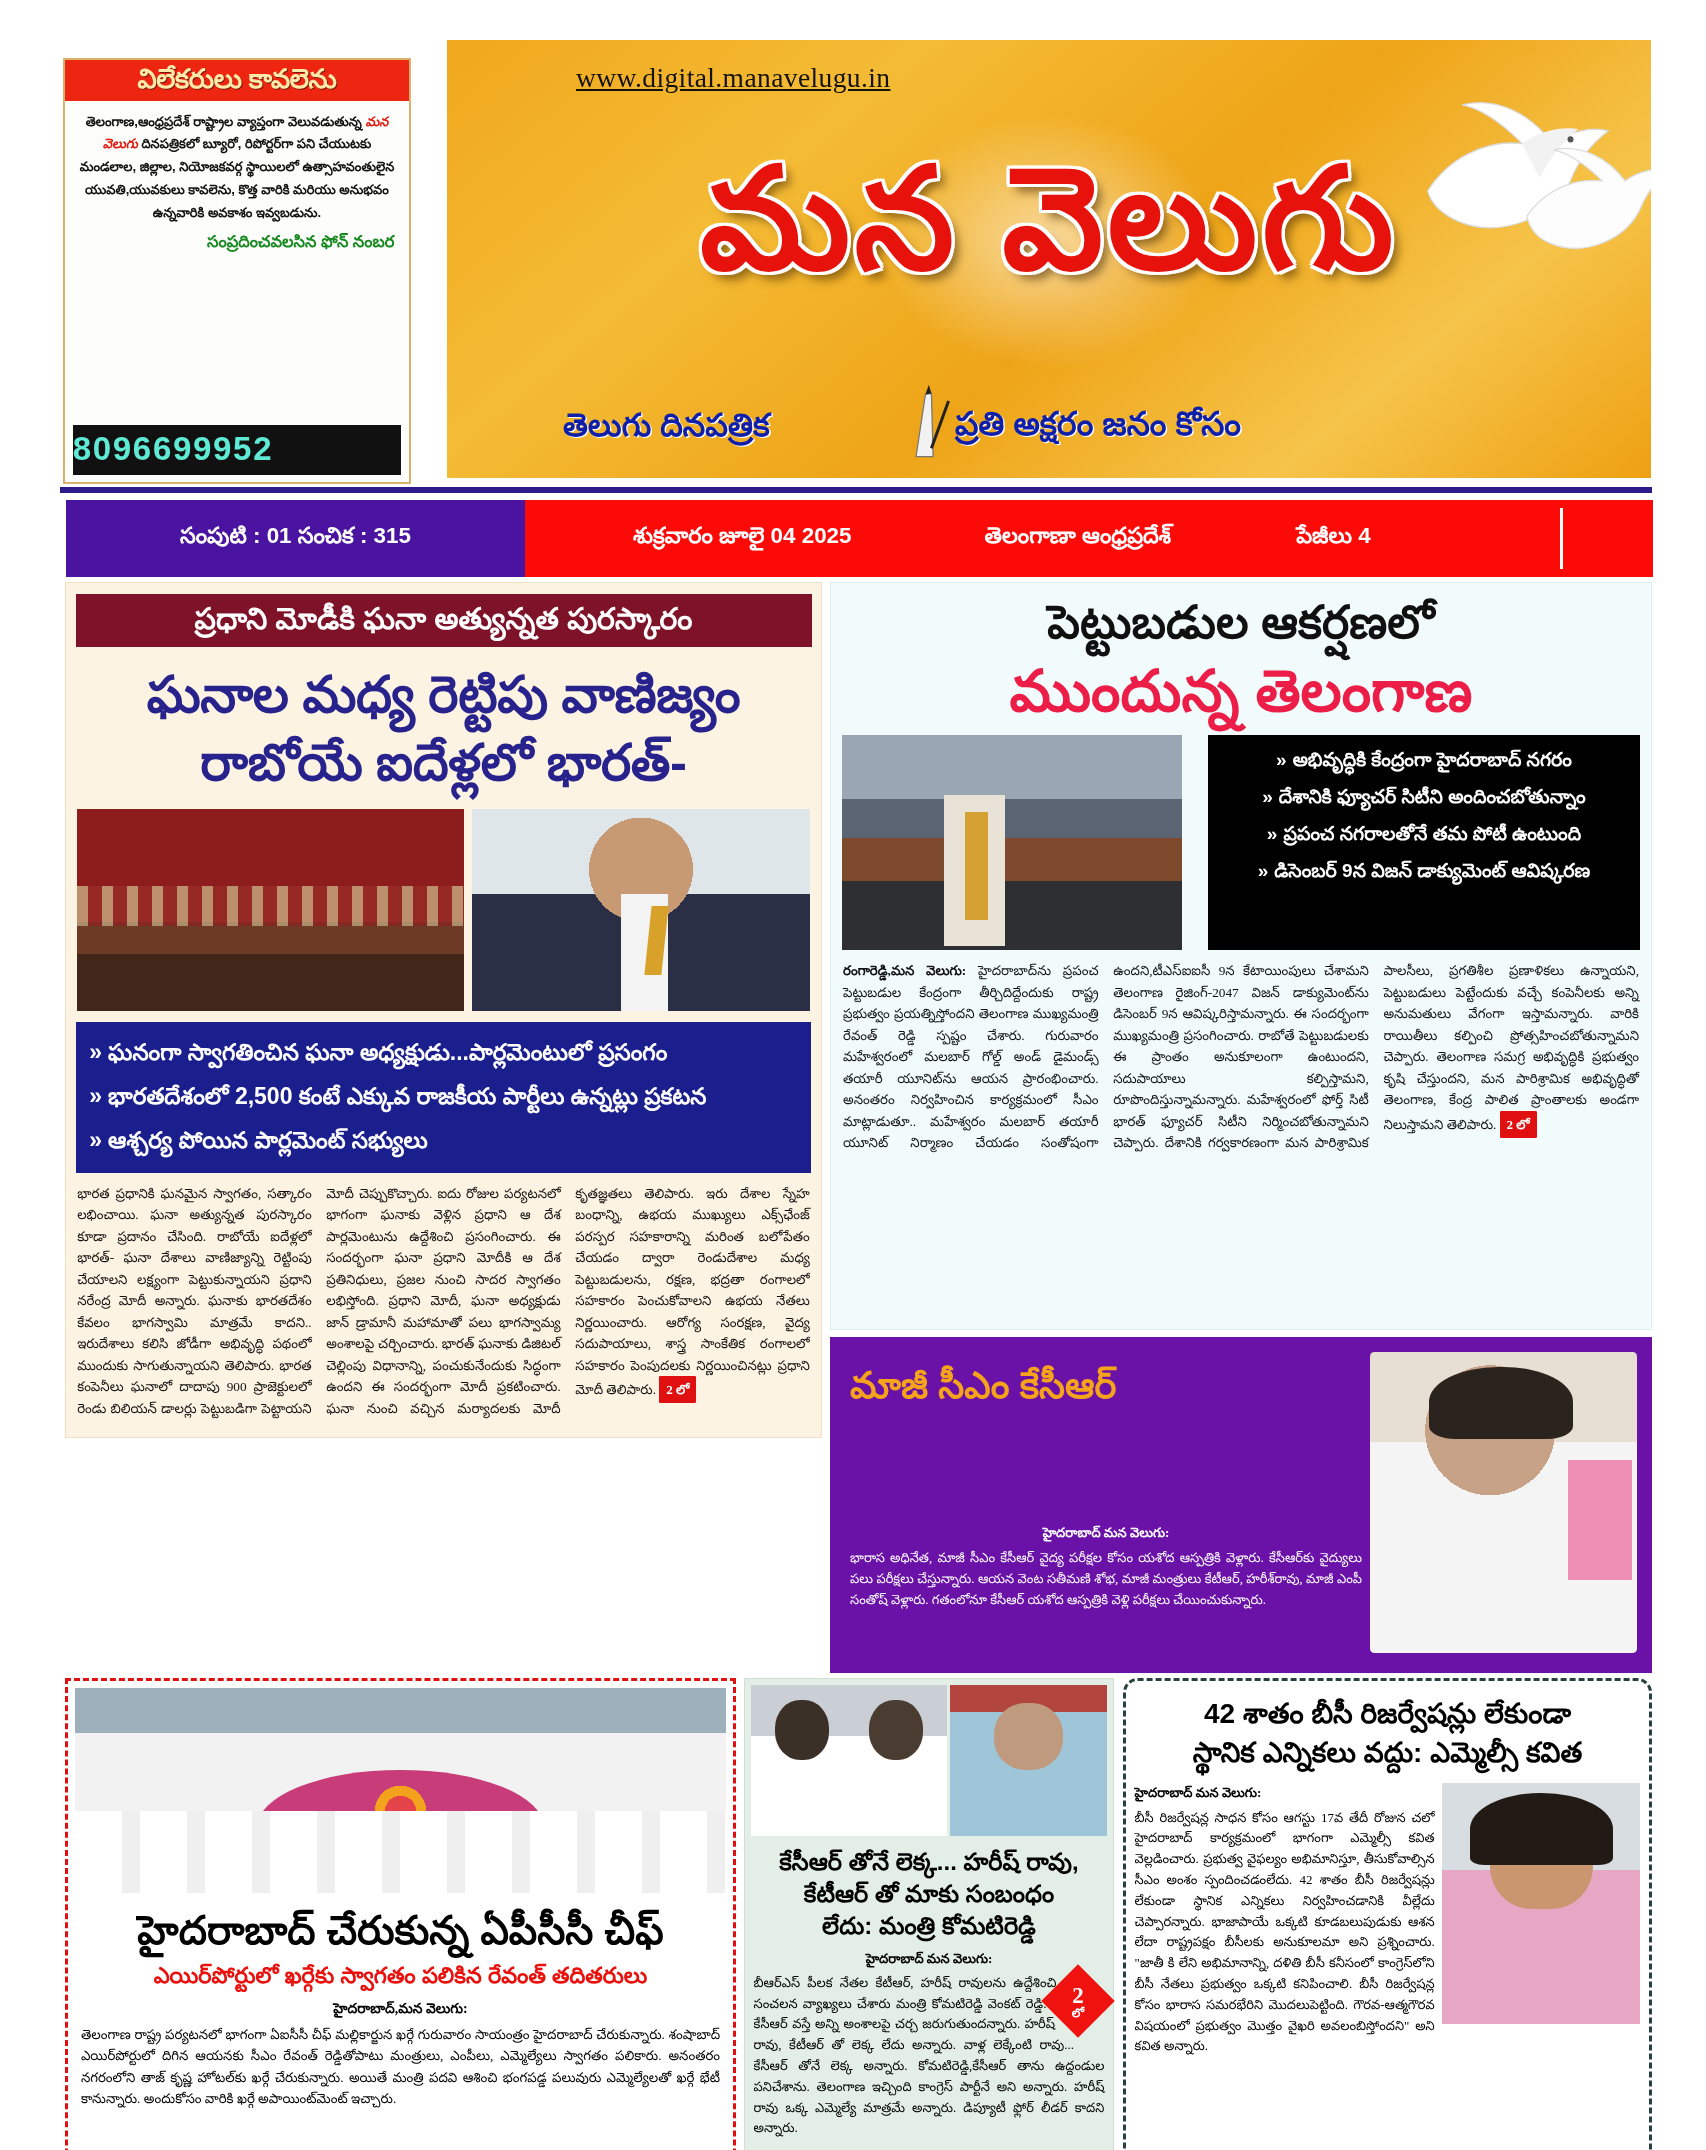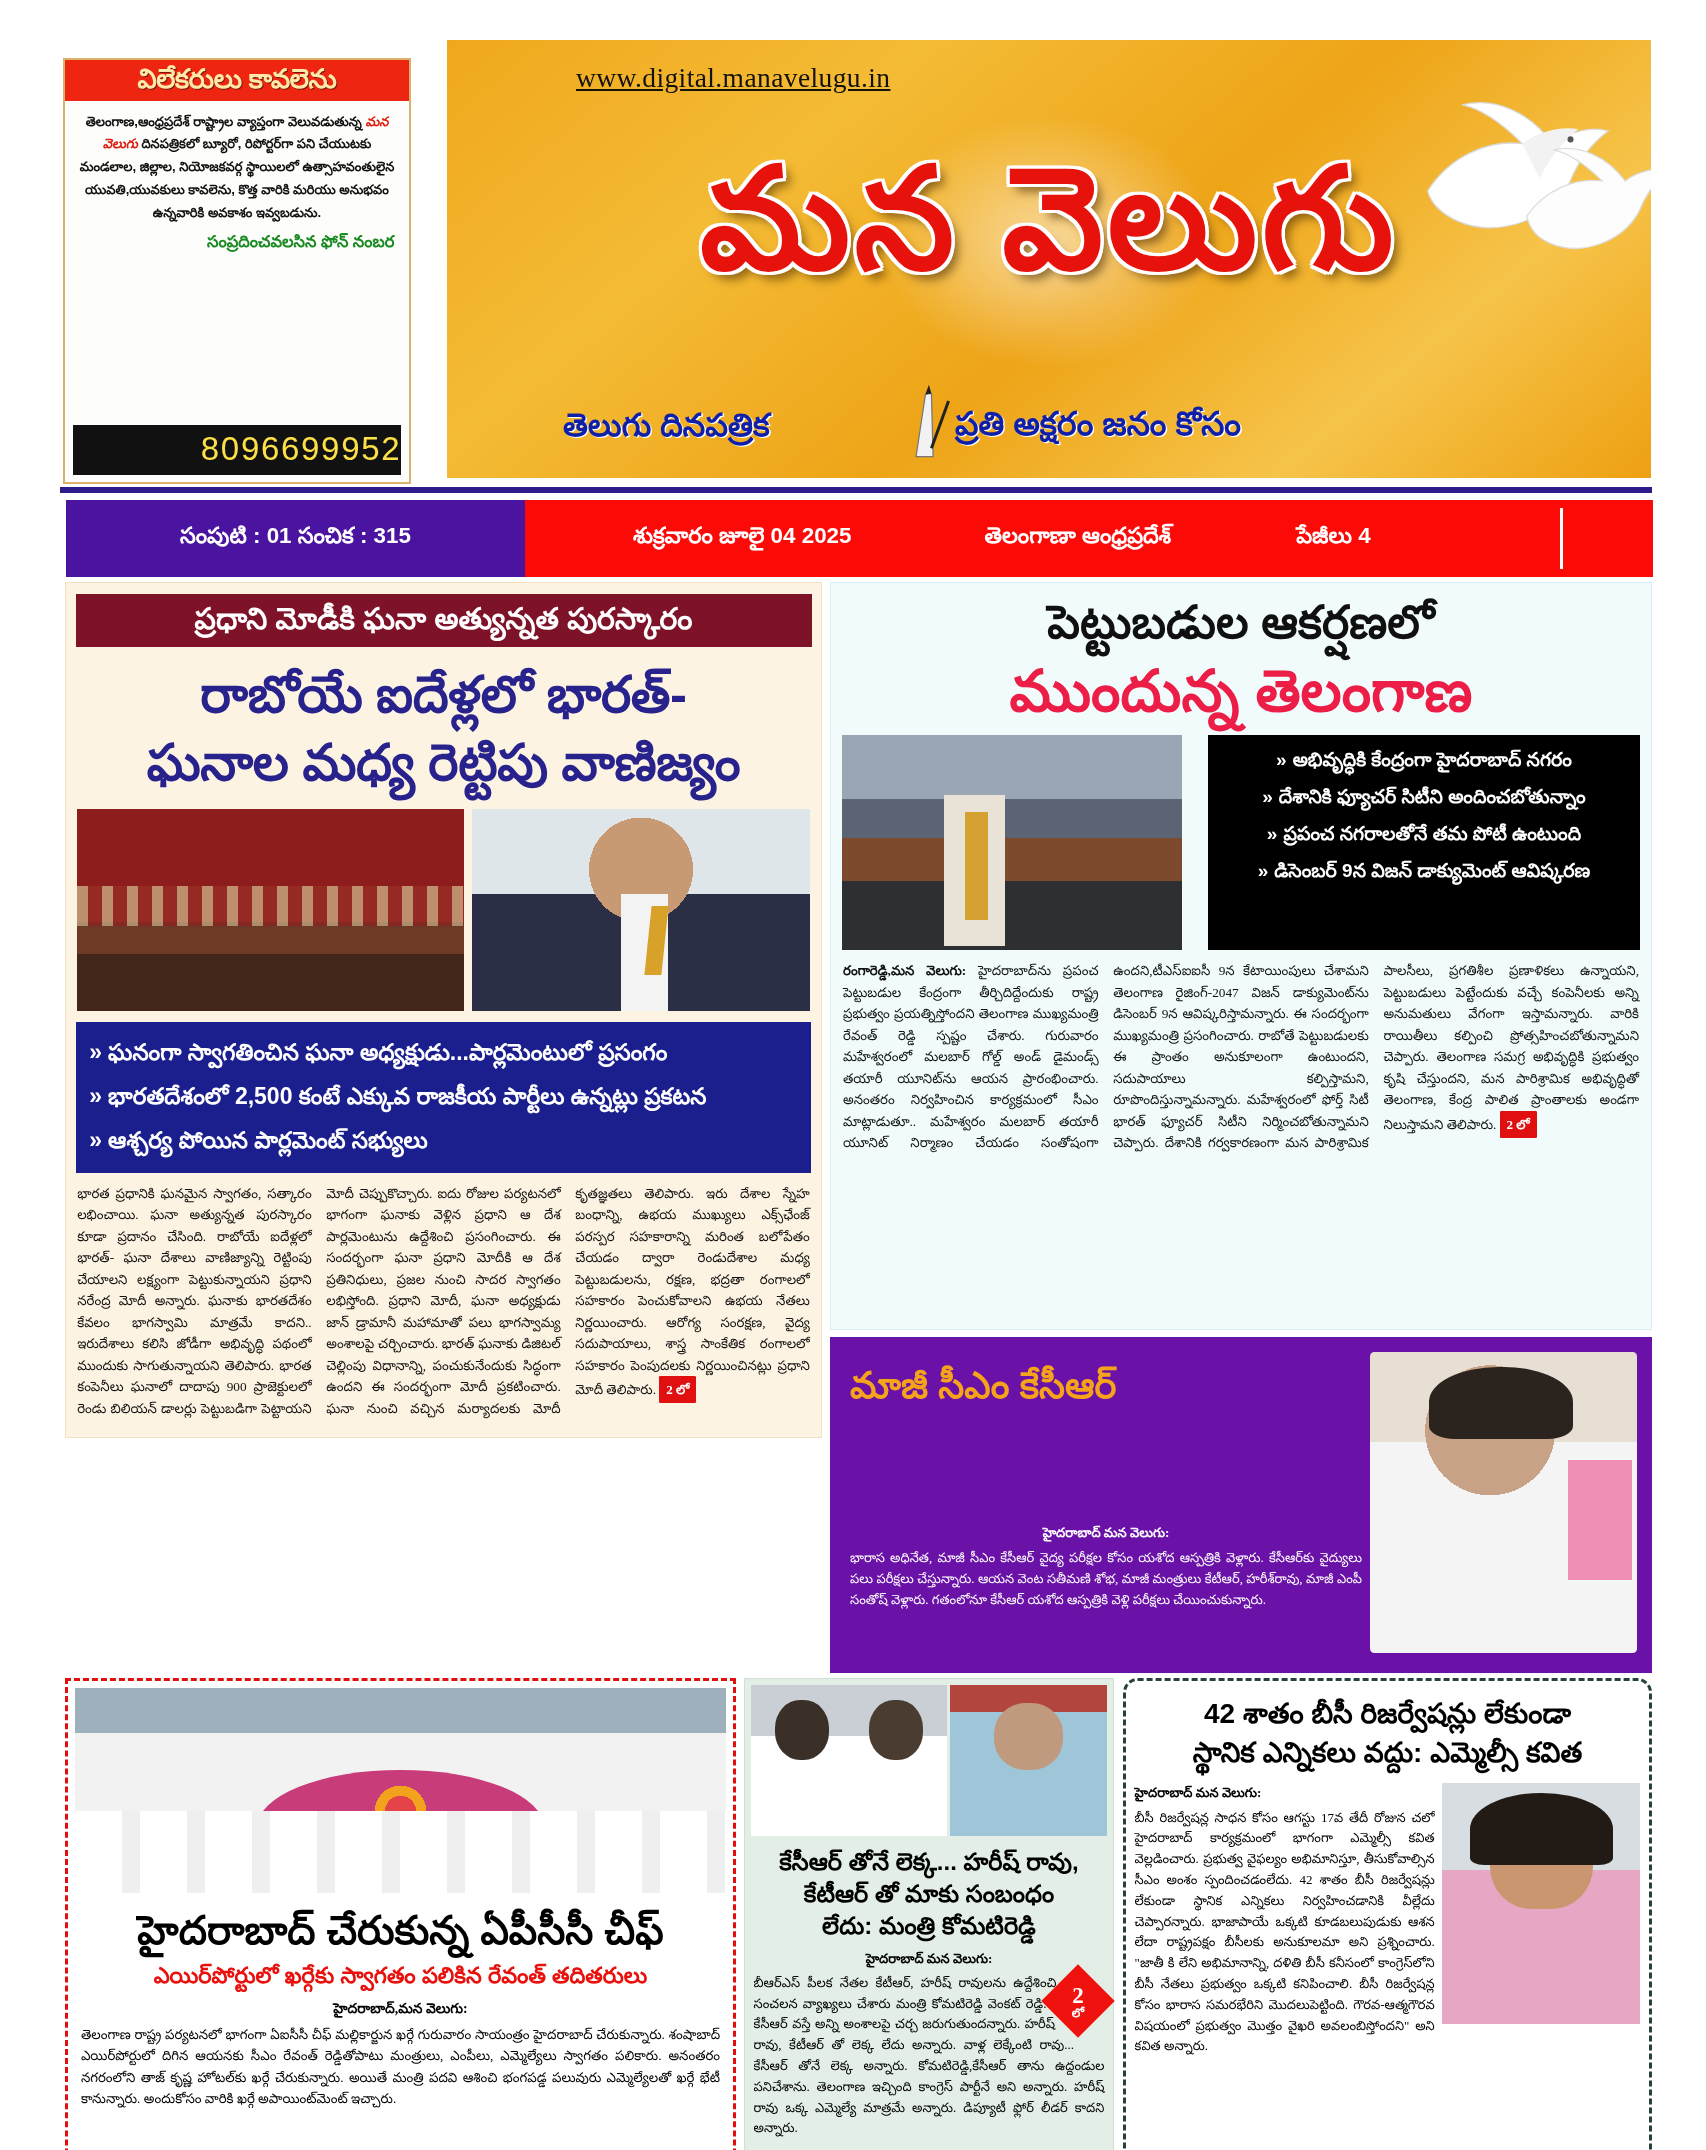--- a/index.html
+++ b/index.html
@@ -29,22 +29,22 @@
     padding:9.5px 11.2px 1.7px;font-size:13px;line-height:1.75;
     text-align:center;color:#111;font-weight:bold;
   }
   .ad-body .brandred{color:#e01b0e;font-style:italic;}
   .ad-contact{
     text-align:right;padding:4.3px 14.6px 0;color:#1a8a22;
     font-size:16.3px;font-weight:bold;line-height:1.4;
   }
   .ad-phone{
     position:absolute;left:7.7px;right:7.7px;bottom:6.9px;
-    background:#111;color:#fde047;text-align:right;
-    font-size:33px;font-weight:normal;letter-spacing:1.7px;padding:5.2px 0 6.9px;
+    background:#111;color:#5eead4;text-align:left;
+    font-size:33px;font-weight:bold;letter-spacing:1.7px;padding:5.2px 0 6.9px;
   }
 
   .logo-panel{
     position:absolute;left:447px;top:40px;width:1204px;height:438px;
     background:
        radial-gradient(ellipse 241px 181px at 50% 46%, rgba(255,255,255,.55) 0%, rgba(255,255,255,0) 70%),
        linear-gradient(140deg,#f0a81d 0%,#f4bb35 28%,#eea417 55%,#f6c44a 78%,#eea012 100%);
     overflow:hidden;
   }
   .logo-url{
@@ -379,22 +379,22 @@
       <span class="dt">శుక్రవారం జూలై 04 2025</span>
       <span class="states">తెలంగాణా ఆంధ్రప్రదేశ్</span>
       <span class="pages">పేజీలు 4</span>
       <span class="sep"></span>
     </div>
   </div>
 
   <div class="top-left">
     <div class="kicker">ప్రధాని మోడీకి ఘనా అత్యున్నత పురస్కారం</div>
     <div class="lead-head">
+      <div>ఘనాల మధ్య రెట్టిపు వాణిజ్యం</div>
       <div>రాబోయే ఐదేళ్లలో భారత్-</div>
-      <div>ఘనాల మధ్య రెట్టిపు వాణిజ్యం</div>
     </div>
 
     <div class="photo-row">
       <div class="photo parl-photo"></div>
       <div class="photo modi-photo"></div>
     </div>
 
     <div class="bullets">
       <ul>
         <li><span class="bul-mark">»</span><span>ఘనంగా స్వాగతించిన ఘనా అధ్యక్షుడు...పార్లమెంటులో ప్రసంగం</span></li>

